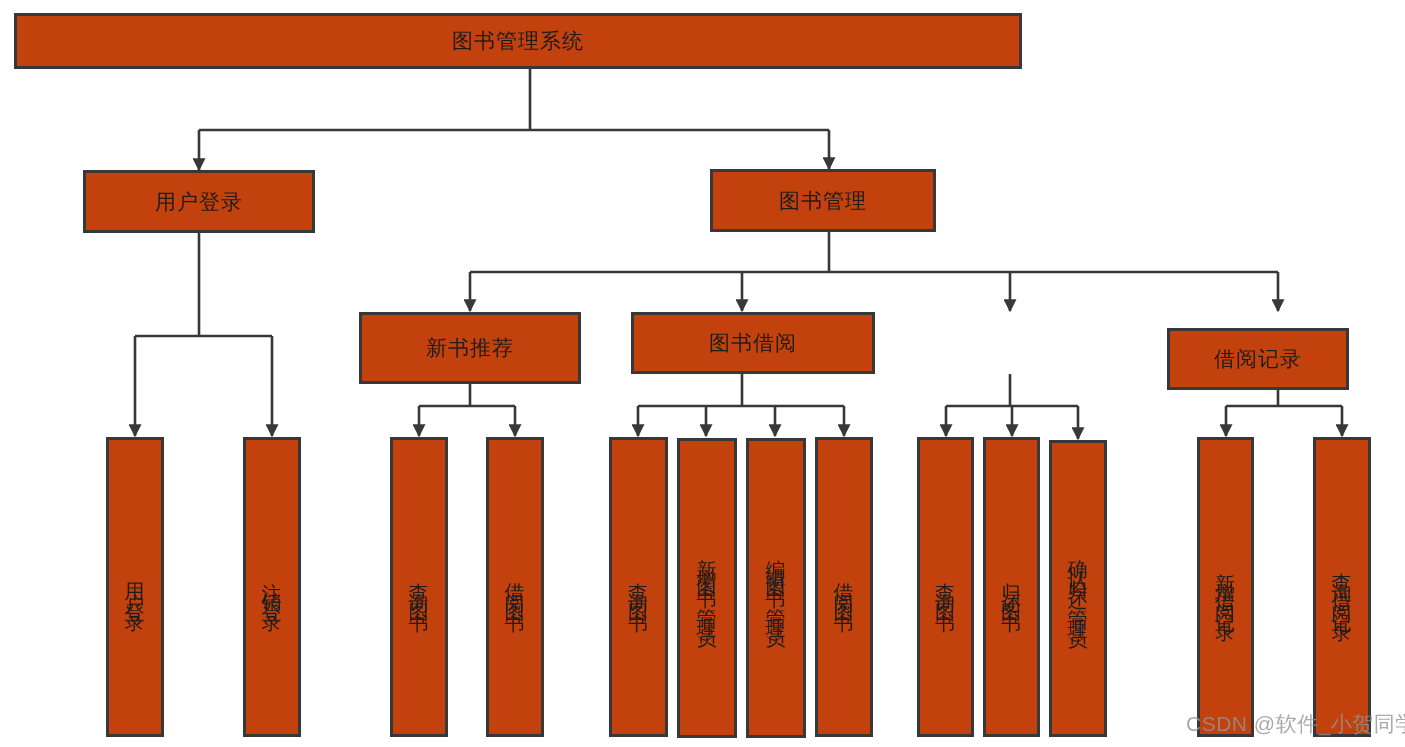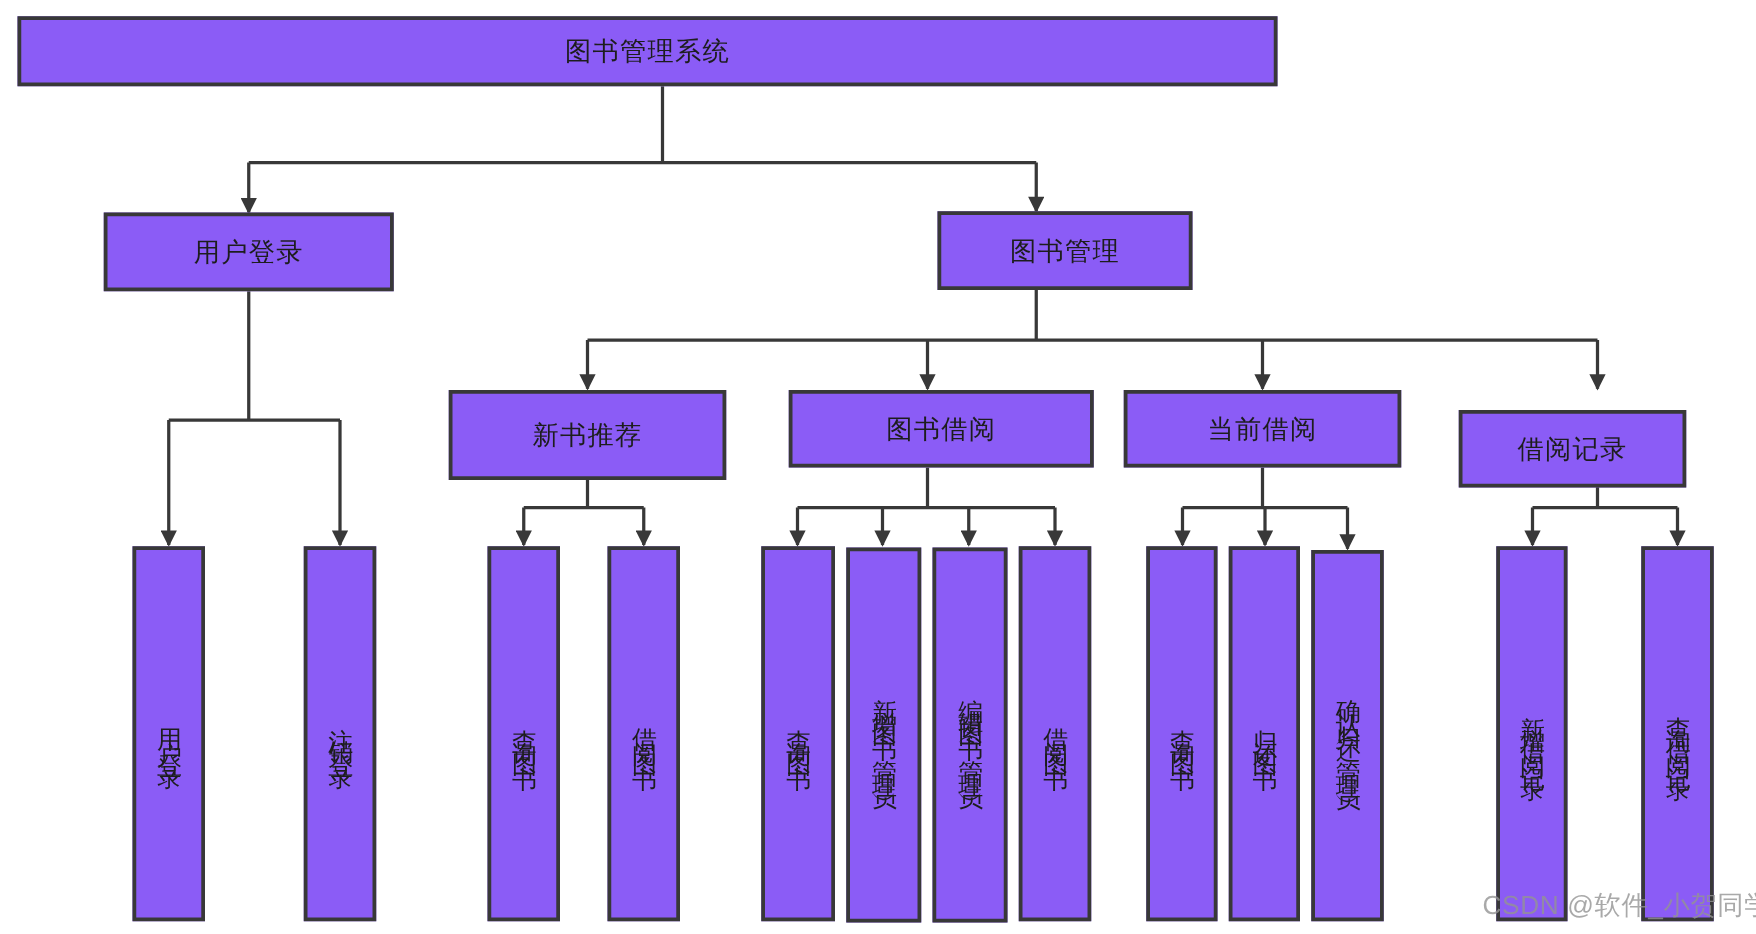--- a/index.html
+++ b/index.html
@@ -9,21 +9,21 @@
     height: 747px;
     background: #ffffff;
     font-family: "Liberation Sans", sans-serif;
     overflow: hidden;
   }
   #wires { position: absolute; left: 0; top: 0; width: 1405px; height: 747px; }
   .node {
     position: absolute;
     box-sizing: border-box;
     border: 3px solid #383838;
-    background: #8b5cf6;
+    background: #c2410c;
     display: flex;
     align-items: center;
     justify-content: center;
     color: #1d1d1d;
   }
   .node.h .lbl {
     font-size: 21px;
     letter-spacing: 1px;
     white-space: nowrap;
   }
@@ -113,32 +113,29 @@
     </g>
   </svg>
 
   <div class="node h" style="left:14px;top:13px;width:1008px;height:56px">
     <span class="lbl">图书管理系统</span>
   </div>
 
   <div class="node h" style="left:83px;top:170px;width:232px;height:63px">
     <span class="lbl">用户登录</span>
   </div>
-  <div class="node h" style="left:750px;top:169px;width:204px;height:63px">
+  <div class="node h" style="left:710px;top:169px;width:226px;height:63px">
     <span class="lbl">图书管理</span>
   </div>
 
   <div class="node h" style="left:359px;top:312px;width:222px;height:72px">
     <span class="lbl">新书推荐</span>
   </div>
   <div class="node h" style="left:631px;top:312px;width:244px;height:62px">
     <span class="lbl">图书借阅</span>
-  </div>
-  <div class="node h" style="left:899px;top:312px;width:222px;height:62px">
-    <span class="lbl">当前借阅</span>
   </div>
   <div class="node h" style="left:1167px;top:328px;width:182px;height:62px">
     <span class="lbl">借阅记录</span>
   </div>
 
   <div class="node v" style="left:106px;top:437px;width:58px;height:300px">
     <span class="lbl">用户登录</span>
   </div>
   <div class="node v" style="left:243px;top:437px;width:58px;height:300px">
     <span class="lbl">注销登录</span>

